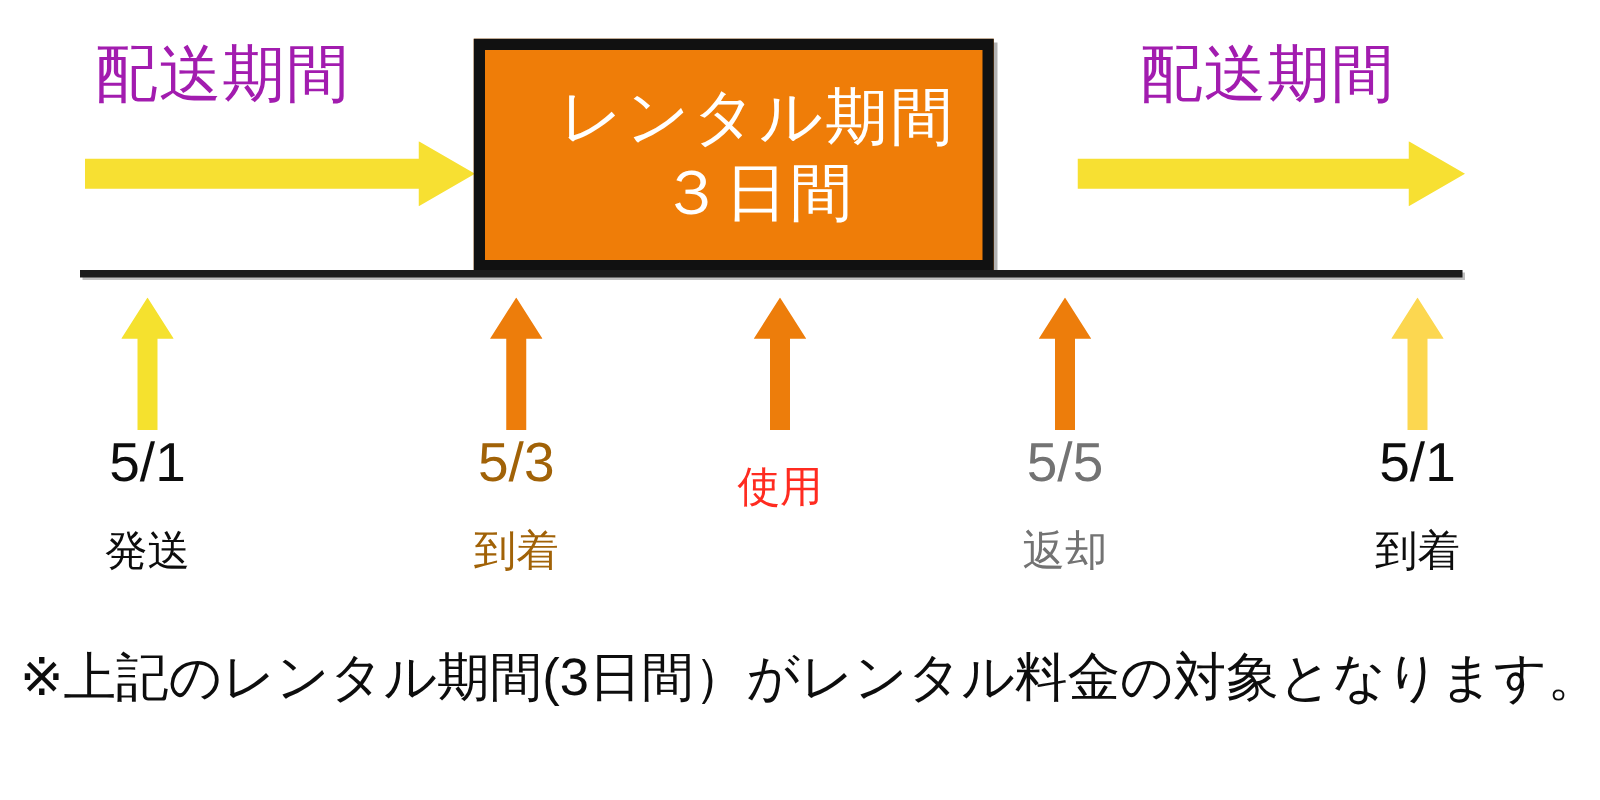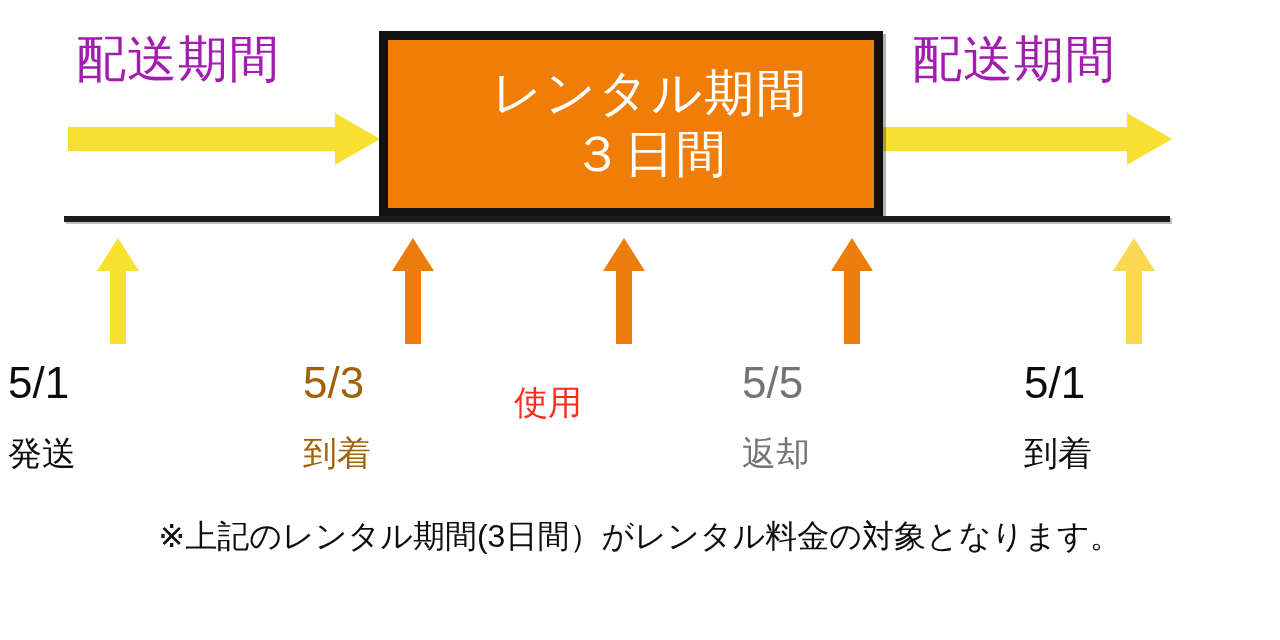--- a/index.html
+++ b/index.html
@@ -39,21 +39,21 @@
   .h-arrow svg { display: block; width: 100%; height: 100%; }
 
   #arrow-delivery-left  { left: 68px;  top: 113px; width: 312px; }
   #arrow-delivery-right { left: 862px; top: 113px; width: 310px; }
 
   
   #rental-box {
     position: absolute;
     left: 379px;
     top: 31px;
-    width: 504px;
+    width: 416px;
     height: 186px;
     background: #EF7D08;
     border: 9px solid #111111;
     box-sizing: border-box;
     display: flex;
     flex-direction: column;
     align-items: center;
     justify-content: center;
     box-shadow: 3px 3px 0 rgba(0,0,0,0.30);
     padding-left: 38px;
@@ -82,22 +82,23 @@
     position: absolute;
     top: 238px;
     width: 42px;
     height: 106px;
   }
   .v-arrow svg { display: block; width: 100%; height: 100%; }
 
   
   .event-label {
     position: absolute;
-    top: 358px;
+    top: 346px;
     width: 220px;
+    text-align: center;
   }
   .event-date {
     display: block;
     font-size: 44px;
     line-height: 1.15;
     white-space: nowrap;
   }
   .event-action {
     display: block;
     font-size: 34px;
@@ -105,22 +106,22 @@
     margin-top: 24px;
     white-space: nowrap;
   }
 
   
   #footnote {
     position: absolute;
     left: 0;
     top: 516px;
     width: 1280px;
-    text-align: center;
-    font-size: 32px;
+    text-align: right;
+    font-size: 42px;
     line-height: 1.25;
     color: #0d0d0d;
     letter-spacing: 0px;
     white-space: nowrap;
   }
 </style>
 </head>
 <body>
 
 <div id="canvas">

